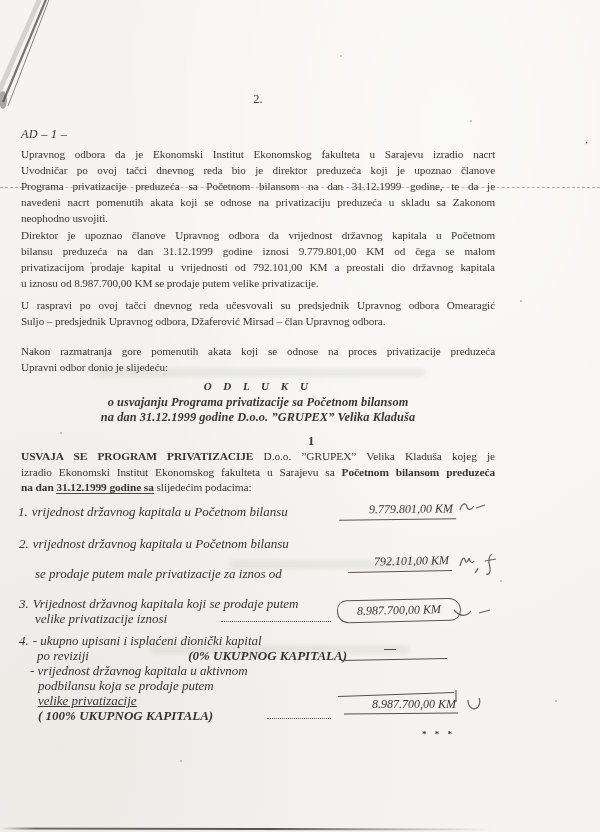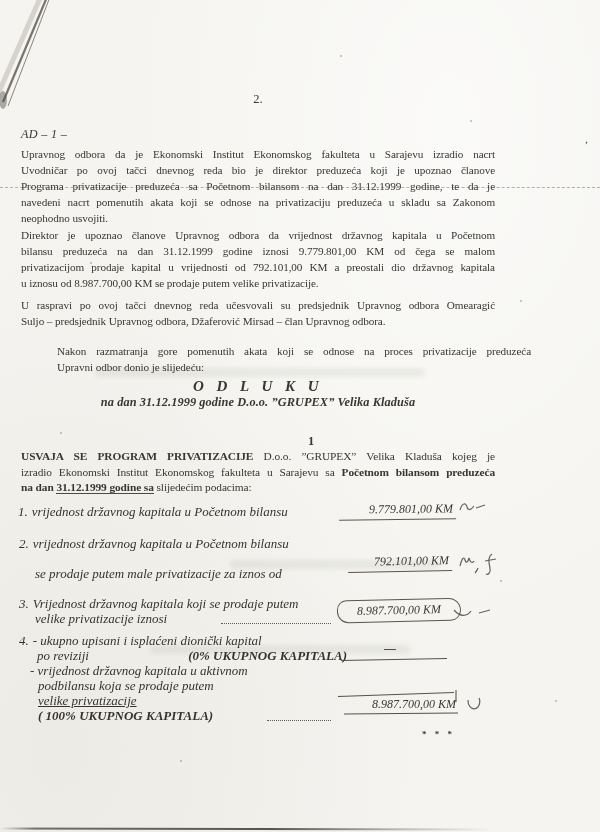--- a/index.html
+++ b/index.html
@@ -15,27 +15,27 @@
   }
   .abs{position:absolute;}
   .para{position:absolute; left:21px; width:474px; font-size:11.2px; line-height:16px; letter-spacing:-0.1px;}
   .line{text-align:justify; text-align-last:justify;}
   .line.last{text-align-last:left;}
   .b{font-weight:700;}
   .u{border-bottom:1.2px solid #4c4842; padding-bottom:0px;}
   .pageno{position:absolute; left:236px; top:92px; width:44px; text-align:center; font-size:12.5px;}
   .adlabel{position:absolute; left:21px; top:127px; font-size:12.2px; font-style:italic; letter-spacing:.3px;}
   .decision{position:absolute; left:21px; top:377px; width:474px; text-align:center; font-style:italic; font-weight:700;}
-  .decision .title{font-size:15px; letter-spacing:4.5px; line-height:18px;font-style:italic;}
+  .decision .title{font-size:11px; letter-spacing:4.5px; line-height:18px;font-style:italic;}
   .decision .sub{font-size:12.3px; line-height:15px; letter-spacing:.1px;}
   .article{position:absolute; left:0; top:434px; width:600px; padding-left:22px; box-sizing:border-box; text-align:center; font-size:12.5px; font-weight:700;}
   .usvaja{top:449px; line-height:15.6px; font-size:11.4px;}
   .item{position:absolute; white-space:nowrap; font-style:italic; font-size:13px; color:#373330;}
   .item .no{margin-right:4px;}
-  .flexrow{display:flex; align-items:flex-end;gap:48px;}
+  .flexrow{display:flex; gap:48px;}
   .leader{flex:1; margin:0 4px 3px 6px; border-bottom:1.6px dotted #5f5a52; height:10px;}
   .amt-wrap{position:absolute; text-align:right; font-style:italic; font-size:12px; white-space:nowrap;}
   .amt{display:inline-block; border-bottom:1.4px solid #5a554d; padding:0 3px 2px 30px;}
   .amt-box{position:absolute; border:1.3px solid #5b564e; border-radius:10px 13px 11px 12px;
            transform:rotate(-1.3deg); text-align:center; font-style:italic; font-size:12px;
            line-height:20px; white-space:nowrap;}
   .hline{position:absolute; border-top:1.4px solid #55504a; height:0;}
   .crease{position:absolute; left:0; top:187px; width:600px; border-top:1px dashed #a39e95; opacity:.8;}
   .footer-mark{position:absolute; left:422px; top:729px; font-size:9px; letter-spacing:3px; font-weight:700; color:#3b3833;}
   .ghost{position:absolute; background:rgba(122,128,112,.10); filter:blur(2px); border-radius:4px;}
@@ -90,27 +90,28 @@
     <div class="line">bilansu preduzeća na dan 31.12.1999 godine iznosi 9.779.801,00 KM od čega se malom</div>
     <div class="line">privatizacijom prodaje kapital u vrijednosti od 792.101,00 KM a preostali dio državnog kapitala</div>
     <div class="line last">u iznosu od 8.987.700,00 KM se prodaje putem velike privatizacije.</div>
   </div>
 
   <div class="para" style="top:297px;">
     <div class="line">U raspravi po ovoj tačci dnevnog reda učesvovali su predsjednik Upravnog odbora Omearagić</div>
     <div class="line last">Suljo – predsjednik Upravnog odbora, Džaferović Mirsad – član Upravnog odbora.</div>
   </div>
 
-  <div class="para" style="top:343px;margin-left:36px;">
+  <div class="para" style="top:343px;">
     <div class="line">Nakon razmatranja gore pomenutih akata koji se odnose na proces privatizacije preduzeća</div>
     <div class="line last">Upravni odbor donio je slijedeću:</div>
   </div>
 
   <div class="decision">
     <div class="title">O D L U K U</div>
+    <div class="sub">o usvajanju Programa privatizacije sa Početnom bilansom</div>
     <div class="sub">na dan 31.12.1999 godine D.o.o. ”GRUPEX” Velika Kladuša</div>
   </div>
 
   <div class="article">1</div>
 
   <div class="para usvaja">
     <div class="line"><span class="b">USVAJA SE PROGRAM PRIVATIZACIJE</span> <span>D.o.o. ”GRUPEX” Velika Kladuša kojeg je</span></div>
     <div class="line"><span>izradio Ekonomski Institut Ekonomskog fakulteta u Sarajevu sa</span> <span class="b">Početnom bilansom preduzeća</span></div>
     <div class="line last"><span class="b">na dan</span> <span class="b u">31.12.1999 godine sa</span> <span>slijedećim podacima:</span></div>
   </div>

